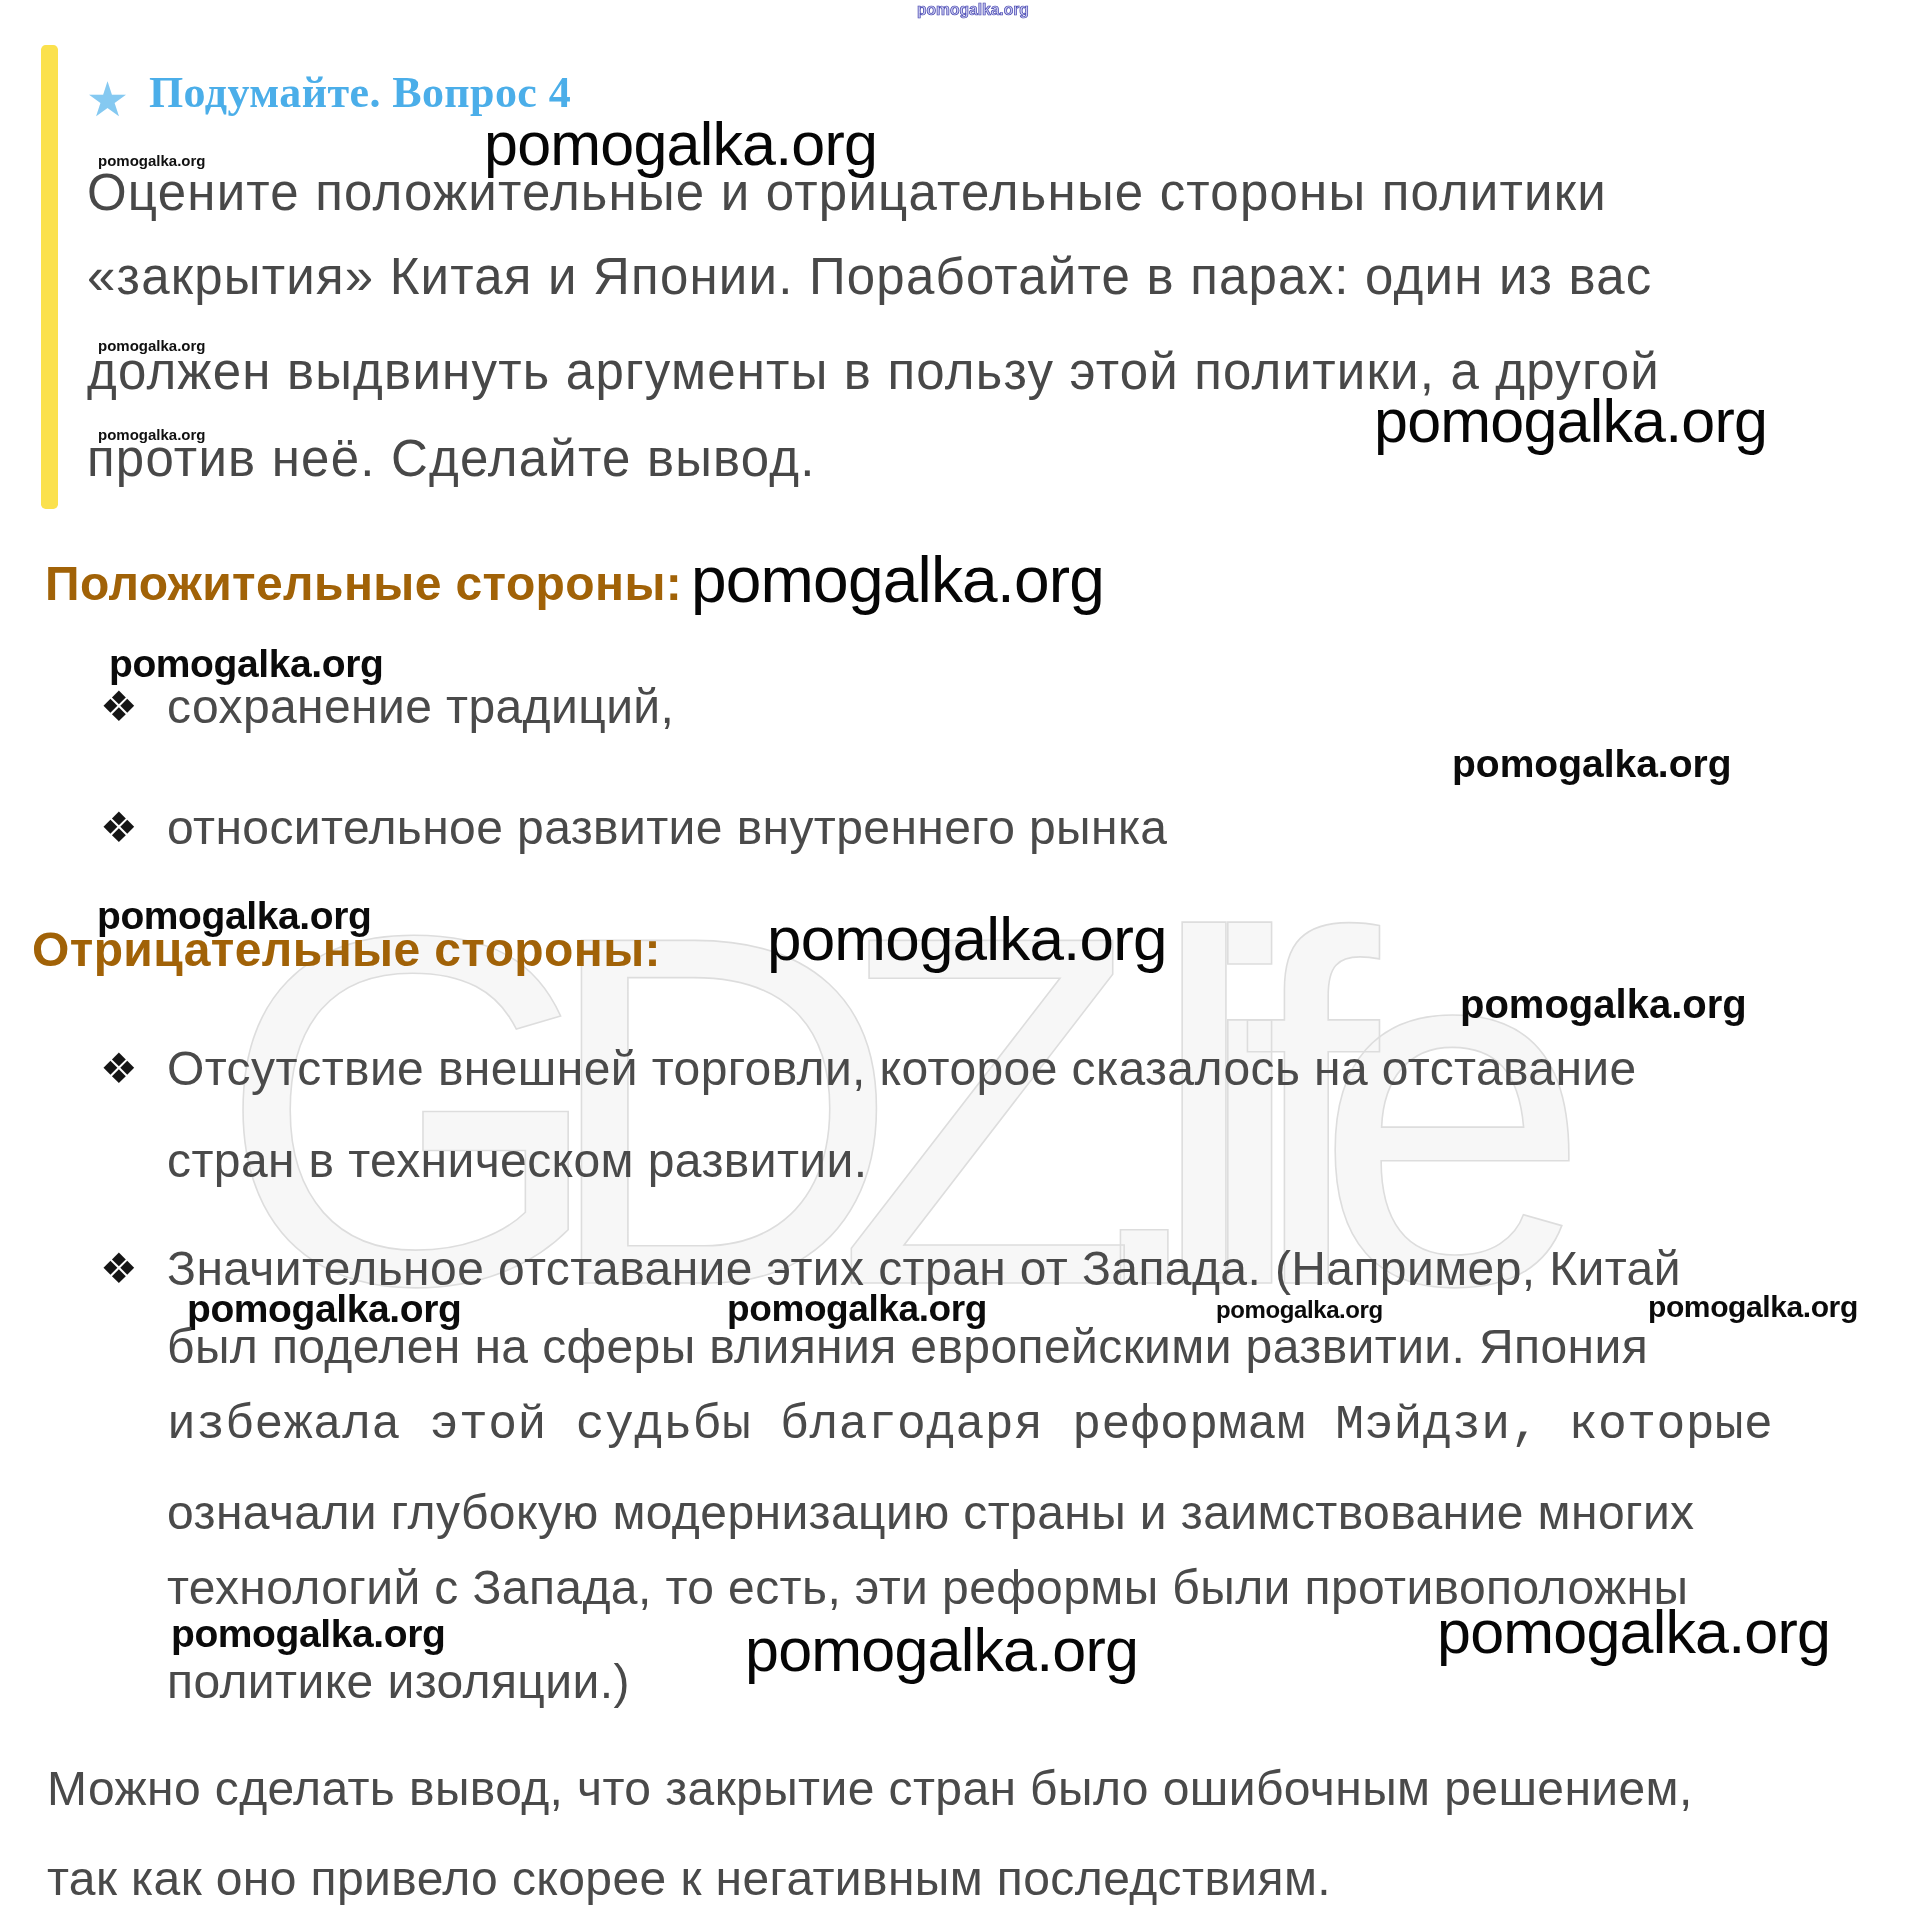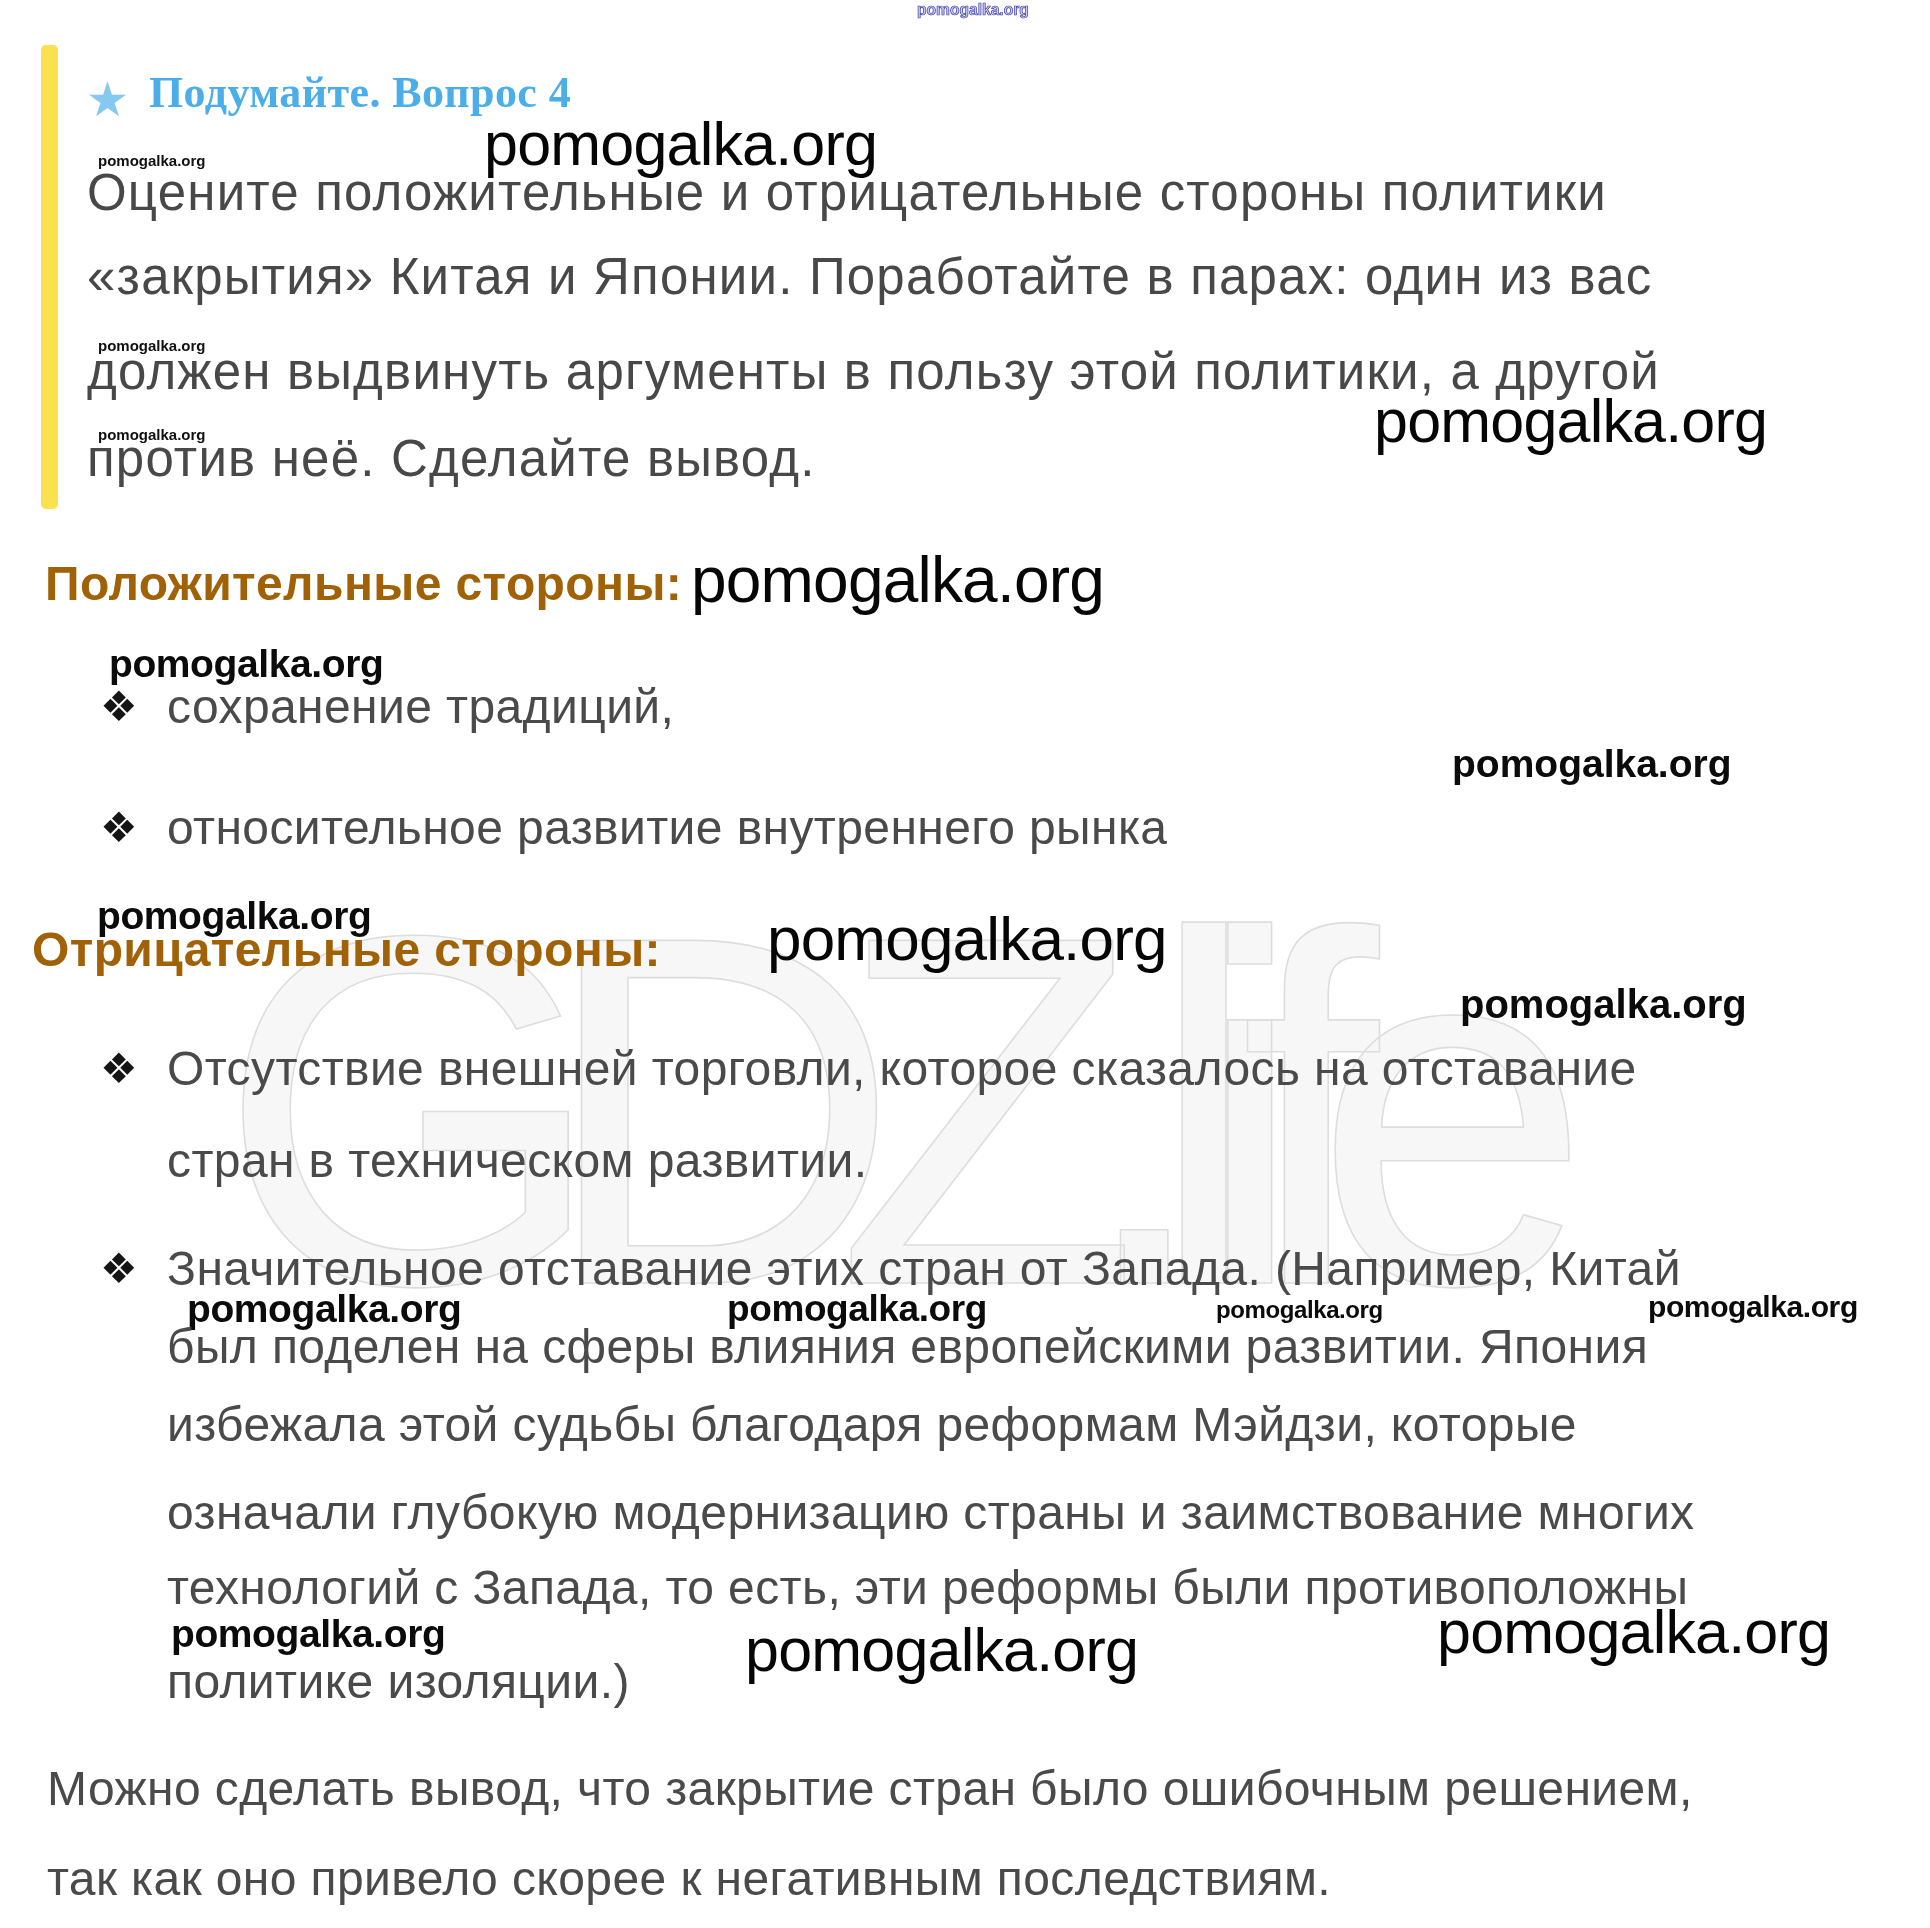--- a/index.html
+++ b/index.html
@@ -75,21 +75,21 @@
 
   <div class="abs diamond" style="left:100px;top:1248px;">❖</div>
   <div class="abs b-line" style="left:167px;top:1245px;">Значительное отставание этих стран от Запада. (Например, Китай</div>
 
   <div class="abs wm-med" style="left:187px;top:1289px;">pomogalka.org</div>
   <div class="abs wm-med" style="left:727px;top:1290px;font-size:37px;">pomogalka.org</div>
   <div class="abs wm-med" style="left:1216px;top:1298px;font-size:24px;">pomogalka.org</div>
   <div class="abs wm-med" style="left:1648px;top:1292px;font-size:30px;">pomogalka.org</div>
 
   <div class="abs b-line" style="left:167px;top:1323px;">был поделен на сферы влияния европейскими развитии. Япония</div>
-  <div class="abs b-line" style="left:167px;top:1401px;">избежала этой судьбы благодаря реформам Мэйдзи, которые</div>
+  <div class="abs b-line" style="left:167px;top:1401px;font-family:Liberation Mono, monospace;">избежала этой судьбы благодаря реформам Мэйдзи, которые</div>
   <div class="abs b-line" style="left:167px;top:1489px;">означали глубокую модернизацию страны и заимствование многих</div>
   <div class="abs b-line" style="left:167px;top:1564px;">технологий с Запада, то есть, эти реформы были противоположны</div>
 
   <div class="abs wm-med" style="left:171px;top:1614px;">pomogalka.org</div>
   <div class="abs wm-big" style="left:745px;top:1620px;">pomogalka.org</div>
   <div class="abs wm-big" style="left:1437px;top:1602px;">pomogalka.org</div>
 
   <div class="abs b-line" style="left:167px;top:1658px;">политике изоляции.)</div>
 
   <div class="abs b-line" style="left:47px;top:1855px;">так как оно привело скорее к негативным последствиям.</div>

